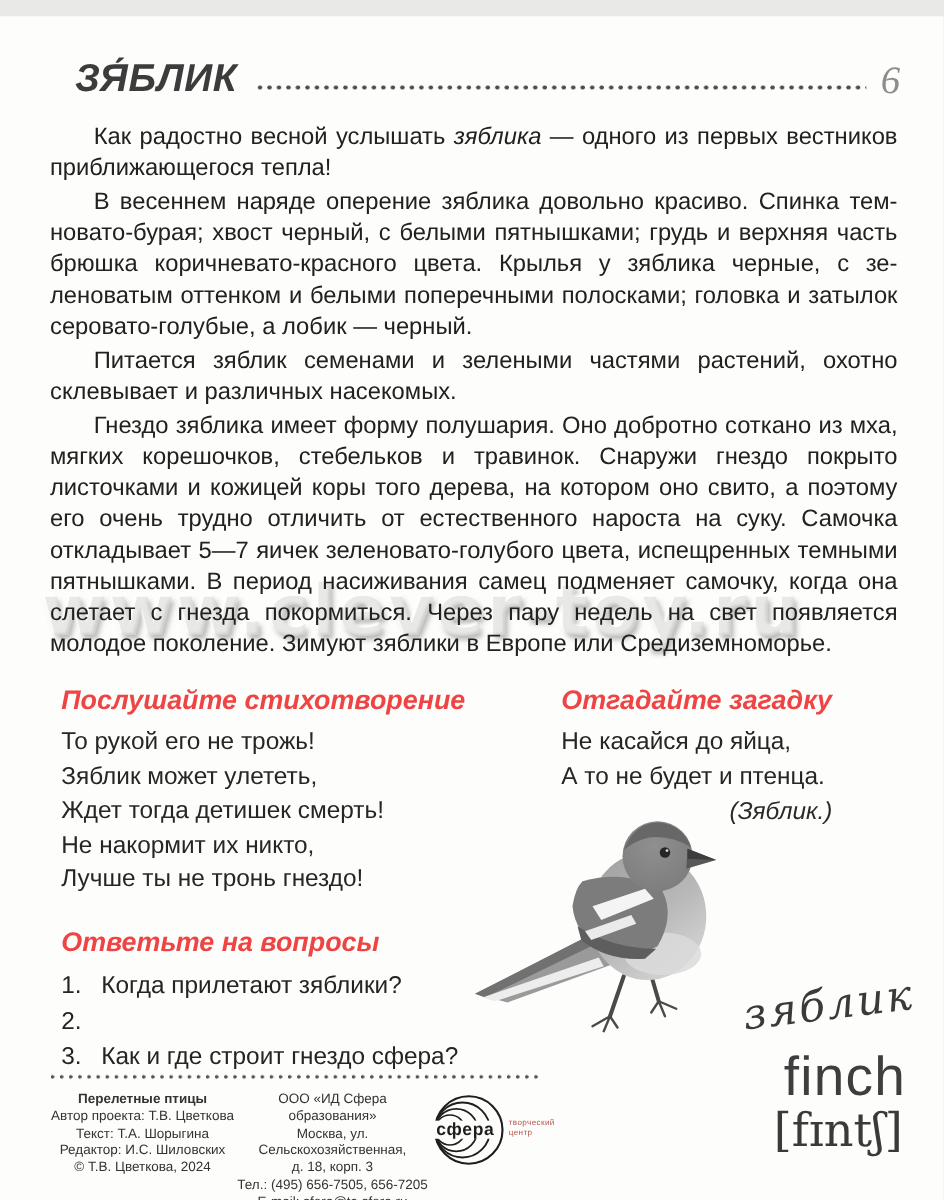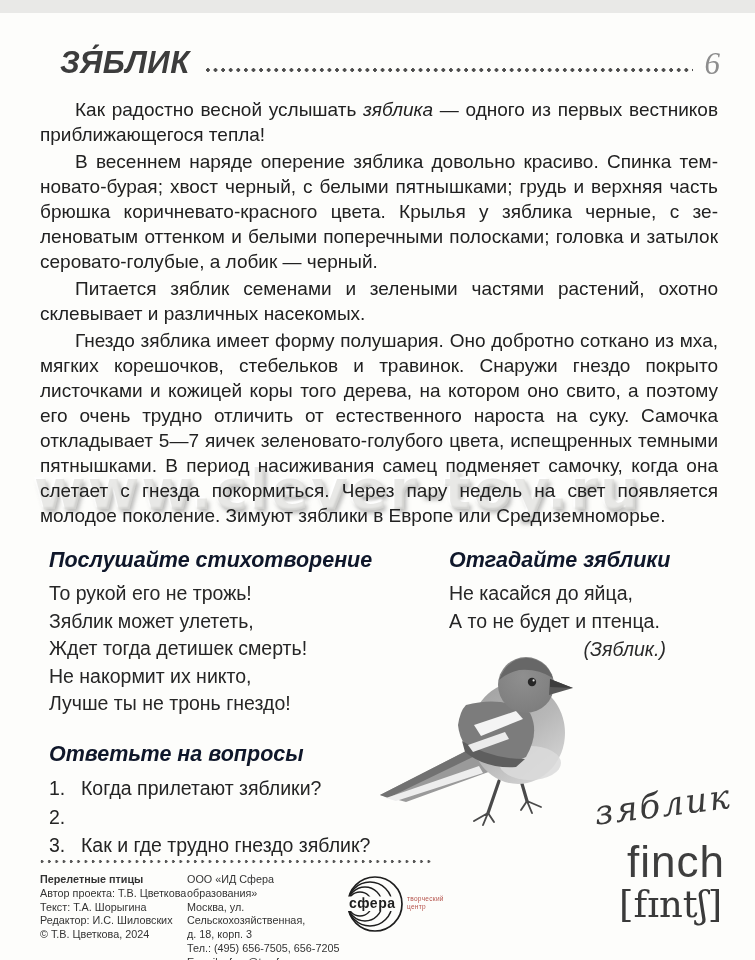--- a/index.html
+++ b/index.html
@@ -27,21 +27,21 @@
     text-shadow:-2px -2px 2px rgba(255,255,255,0.95), 2px 3px 4px rgba(120,120,120,0.5);
   }
 
   
   .article { position:absolute; left:40px; top:84px; width:678px; z-index:1;
     font-size:19px; line-height:25px; color:#212121; text-align:justify; }
   .article p { margin:0 0 2px 0; text-indent:35px; }
   .article .it { font-style:italic; }
 
   
-  .sec-heading { font-style:italic; font-weight:700; font-size:21.5px; color:#0f172a; margin:0 0 7px 0; }
+  .sec-heading { font-style:italic; font-weight:700; font-size:21.5px; color:#ef4444; margin:0 0 7px 0; }
   .poem { position:absolute; left:49px; top:535px; width:395px; z-index:1; }
   .line { font-size:19.5px; line-height:27.5px; color:#262626; }
   .riddle { position:absolute; left:449px; top:535px; width:225px; z-index:1; }
   .riddle-answer { font-style:italic; text-align:right; padding-right:8px; font-size:19.5px; line-height:29px; color:#2a2a2a; }
 
   .questions { position:absolute; left:49px; top:729px; width:400px; z-index:1; }
   .q-row { display:flex; font-size:19.5px; line-height:28.5px; color:#242424; }
   .q-num { width:32px; flex:none; }
 
   
@@ -53,21 +53,21 @@
     letter-spacing:2px; transform:rotate(-7deg); }
   .lbl-en { position:absolute; left:627px; top:824px; z-index:1;
     font-family:"Liberation Sans", sans-serif; font-weight:400; font-size:44px; color:#3e3e3e; letter-spacing:1px; }
   .lbl-tr { position:absolute; left:619px; top:870px; z-index:1;
     font-family:"DejaVu Serif", serif; font-size:37px; color:#3a3a3a; }
 
   
   .sep { position:absolute; left:40px; top:846px; width:393px; height:5px;
     background-image:radial-gradient(circle at 2px 2.5px, #555 1.3px, transparent 1.6px);
     background-size:7.3px 5px; background-repeat:repeat-x; }
-  .footer-col { position:absolute; top:860px; font-size:10.8px; line-height:13.8px; color:#333; }
+  .footer-col { position:absolute; top:860px; font-size:10.8px; line-height:13.8px; color:#333;text-align:center; }
   .footer-credits { left:40px; width:148px; }
   .footer-credits .series { font-weight:700; }
   .footer-pub { left:187px; width:158px; }
   .logo { position:absolute; left:346px; top:862px; width:58px; height:58px; }
   .logo-tagline { position:absolute; left:407px; top:882px; font-size:6.5px; line-height:7.5px;
     color:#b5524b; white-space:pre-line; letter-spacing:.3px; }
 
   .bottom-edge { position:absolute; left:140px; top:951px; width:615px; height:2.5px;
     background:linear-gradient(to right, rgba(150,150,140,0.6), rgba(175,175,165,0.35)); }
 </style>
@@ -94,38 +94,38 @@
   <div class="poem">
     <div class="sec-heading">Послушайте стихотворение</div>
     <div class="line">То рукой его не трожь!</div>
     <div class="line">Зяблик может улететь,</div>
     <div class="line">Ждет тогда детишек смерть!</div>
     <div class="line">Не накормит их никто,</div>
     <div class="line">Лучше ты не тронь гнездо!</div>
   </div>
 
   <div class="riddle">
-    <div class="sec-heading">Отгадайте зяблики</div>
+    <div class="sec-heading">Отгадайте загадку</div>
     <div class="line">Не касайся до яйца,</div>
     <div class="line">А то не будет и птенца.</div>
     <div class="riddle-answer">(Зяблик.)</div>
   </div>
 
   <div class="questions">
     <div class="sec-heading">Ответьте на вопросы</div>
     <div class="q-row">
       <span class="q-num">1.</span>
       <span>Когда прилетают зяблики?</span>
     </div>
     <div class="q-row">
       <span class="q-num">2.</span>
     </div>
     <div class="q-row">
       <span class="q-num">3.</span>
-      <span>Как и где трудно гнездо зяблик?</span>
+      <span>Как и где строит гнездо сфера?</span>
     </div>
   </div>
 
   <div class="bird">
     <svg width="225" height="205" viewBox="0 0 225 205" xmlns="http://www.w3.org/2000/svg">
       <defs>
         <linearGradient id="bodyg" x1="0" y1="0" x2="0.7" y2="1">
           <stop offset="0" stop-color="#9e9e9e"></stop>
           <stop offset="0.6" stop-color="#b8b8b8"></stop>
           <stop offset="1" stop-color="#d4d4d4"></stop>

